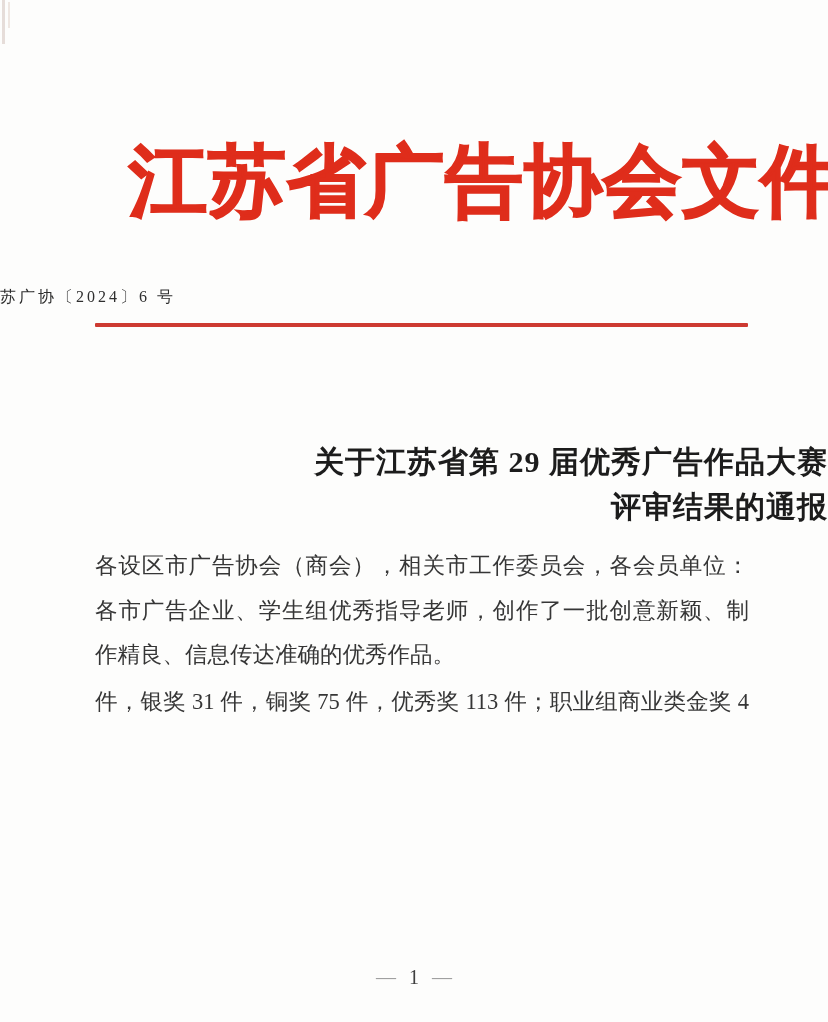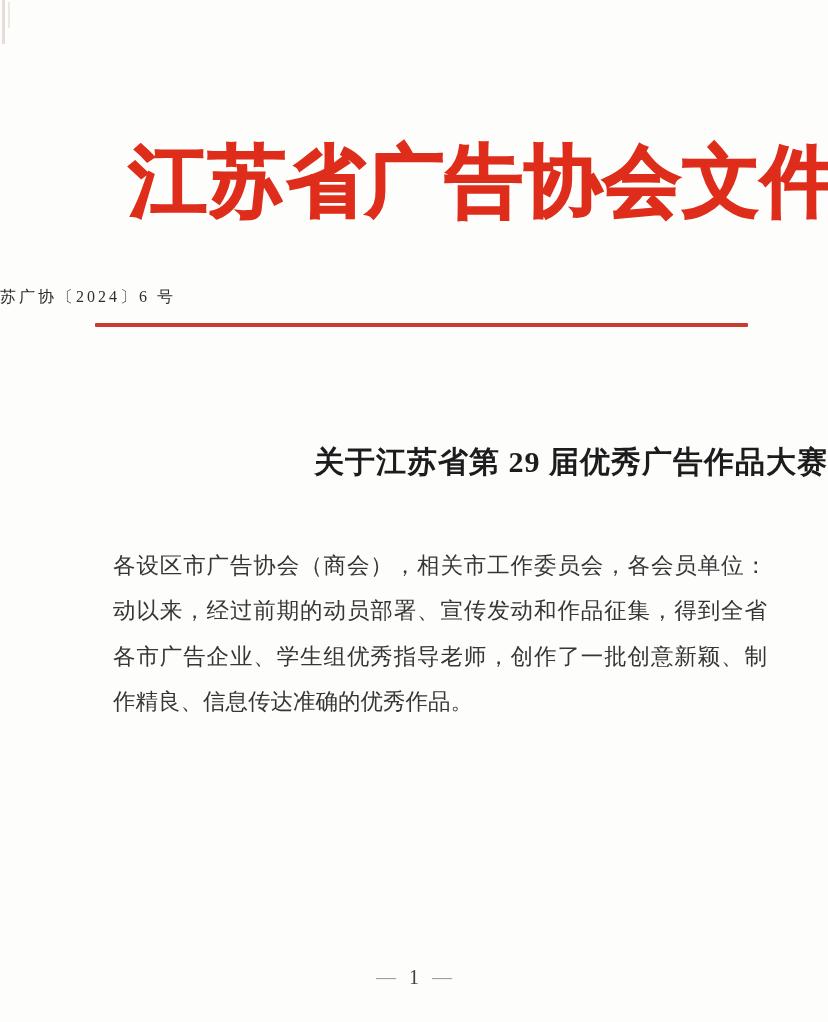--- a/index.html
+++ b/index.html
@@ -59,30 +59,29 @@
     letter-spacing: 1px;
     margin-top: 38px;
   }
   
   .body-text {
     position: absolute; left: 95px; top: 543px;
     width: 654px;
     font-size: 22.5px;
     line-height: 45.4px;
     color: #363636;
-    margin-left: 18px;
   }
   .line {
     height: 45.4px;
     overflow: hidden;
     text-align: justify;
     text-align-last: justify;
   }
   .line.indent { text-indent: 2em; }
-  .line.short  { text-align: left; text-align-last: left; }
+  .line.short  { text-align: left; text-align-last: left; font-family: Liberation Mono, monospace; }
   
   .page-number {
     position: absolute; top: 963px; left: 0; width: 100%;
     text-align: center;
     font-size: 20px;
     line-height: 28px;
     color: #3f3f3f;
   }
   .page-number .dash {
     color: #9b9b9b;
@@ -98,26 +97,27 @@
   <div class="scan-mark-b"></div>
 
   <div class="org-header">江苏省广告协会文件</div>
 
   <div class="doc-number">苏广协〔2024〕6 号</div>
 
   <div class="red-divider"></div>
 
   <div class="doc-title">
     <div>关于江苏省第 29 届优秀广告作品大赛</div>
+    <div>评审结果的通报</div>
   </div>
 
   <div class="body-text">
     <div class="line">各设区市广告协会（商会），相关市工作委员会，各会员单位：</div>
-    <div class="line">动以来，经过前期的动员部署、宣传发动和作品征集，得到全省</div>
     <div class="line">各市广告企业、学生组优秀指导老师，创作了一批创意新颖、制</div>
     <div class="line short">作精良、信息传达准确的优秀作品。</div>
+    <div class="line">件，银奖 31 件，铜奖 75 件，优秀奖 113 件；职业组商业类金奖 4</div>
   </div>
 
   <div class="page-number">
     <span class="dash">—</span><span>1</span><span class="dash">—</span>
   </div>
 
 </div>
 
 </body></html>

